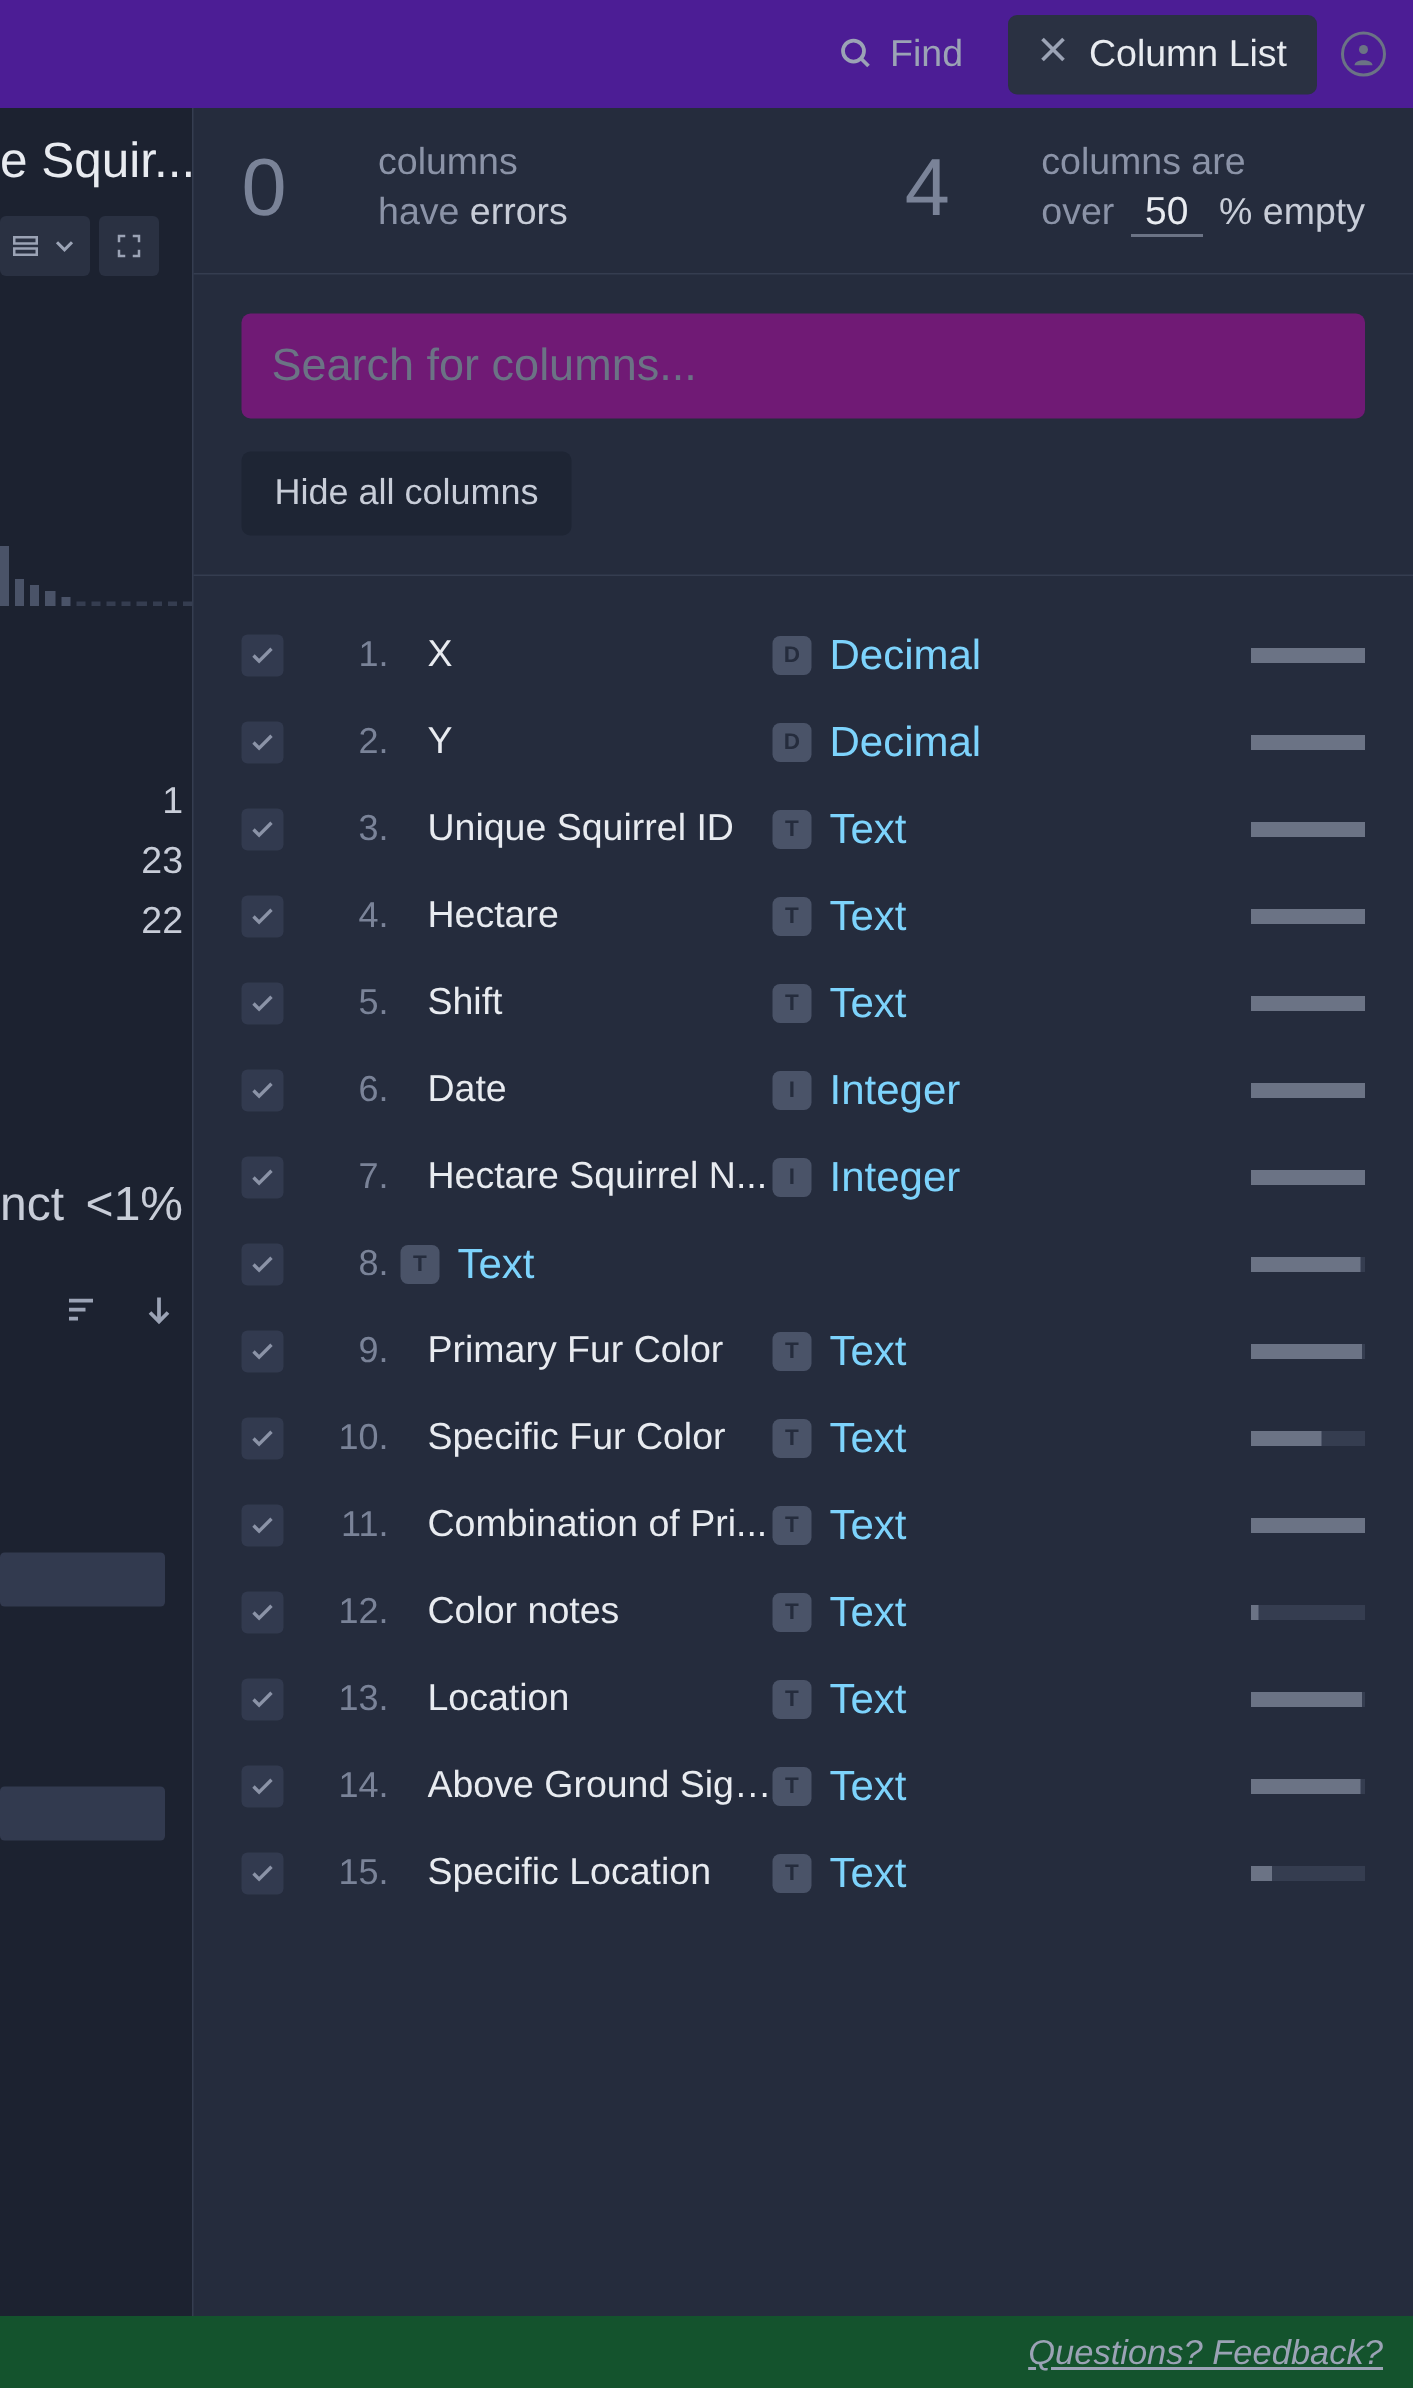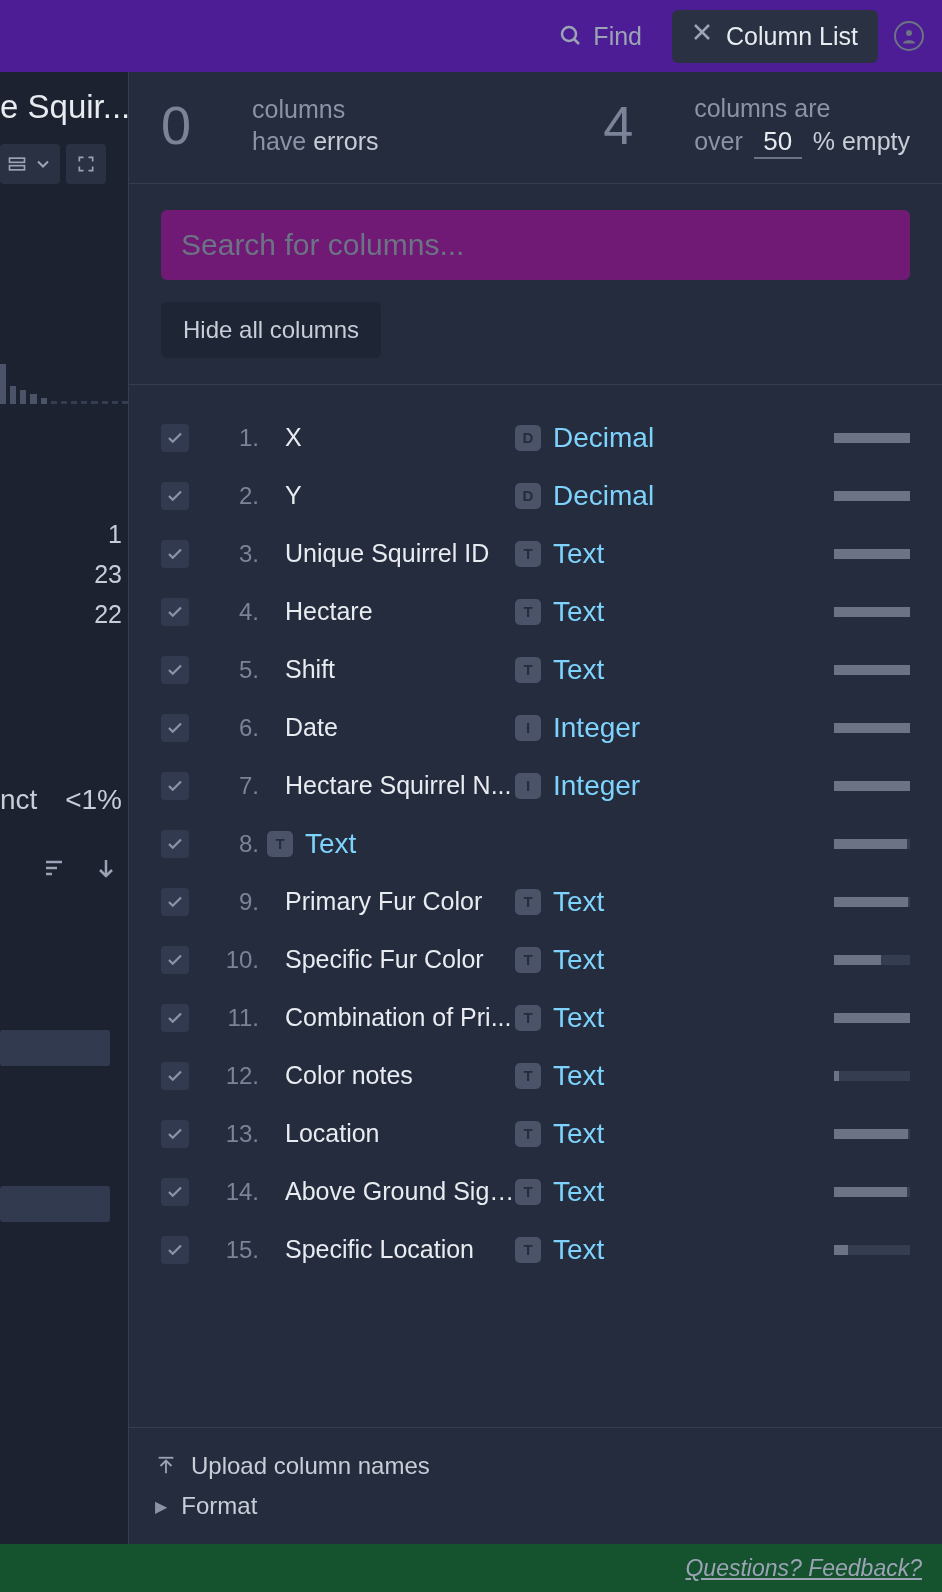--- a/index.html
+++ b/index.html
@@ -28,20 +28,21 @@
   align-items: center;
   gap: 10px;
   color: #9ba3b5;
   font-size: 25px;
   cursor: pointer;
   padding: 8px 14px;
 }
 .find-btn svg { width: 24px; height: 24px; }
 .column-list-btn {
   display: flex;
+  align-items: center;
   gap: 14px;
   background: #2a3142;
   border-radius: 6px;
   padding: 12px 20px;
   cursor: pointer;
 }
 .column-list-btn .close-x {
   color: #9ba3b5;
   font-size: 22px;
 }
@@ -110,21 +111,21 @@
   text-align: right;
   padding-right: 6px;
   font-size: 25px;
   color: #c8cdd8;
   line-height: 1.6;
 }
 .nct-row {
   margin-top: 150px;
   display: flex;
   justify-content: space-between;
-  font-size: 28px;
+  font-size: 32px;
   color: #c8cdd8;
   padding-right: 6px;
 }
 .left-icons-row {
   margin-top: 40px;
   display: flex;
   justify-content: flex-end;
   gap: 28px;
   padding-right: 10px;
 }
@@ -647,32 +648,18 @@
     <div class="col-num">15.</div>
     <div class="col-name">Specific Location</div>
     <div class="type-badge">T</div>
     <div class="type-label">Text</div>
     <div class="fill-bar">
       <div class="fill-bar-inner" style="width:18%"></div>
     </div>
   </div>
     </div>
 
-  <div class="footer">
-    <div class="footer-row">
-      <svg viewBox="0 0 24 24" fill="none" stroke="#9ba3b5" stroke-width="2">
-        <line x1="12" y1="20" x2="12" y2="6"></line>
-          <polyline points="6 12 12 6 18 12"></polyline>
-          <line x1="4" y1="3" x2="20" y2="3"></line>
-      </svg>
-      <span>Upload column names</span>
-    </div>
-    <div class="footer-row">
-      <span class="tri">▶</span>
-      <span>Format</span>
-    </div>
-  </div>
 
 </div>
 
 <div class="bottom-bar">
   <span class="bottom-link">Questions? Feedback?</span>
 </div>
 
 </body></html>

